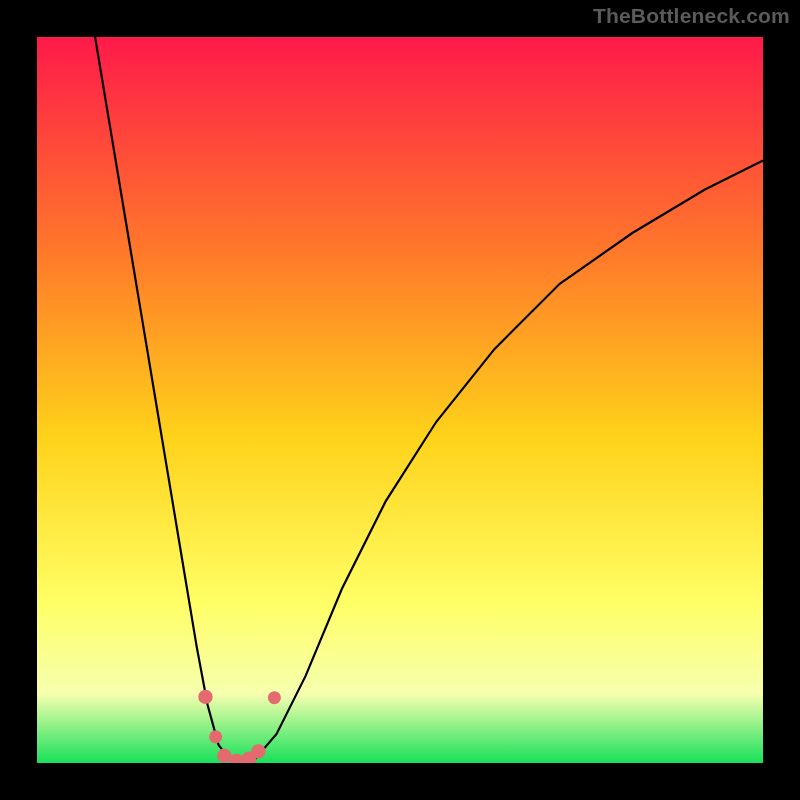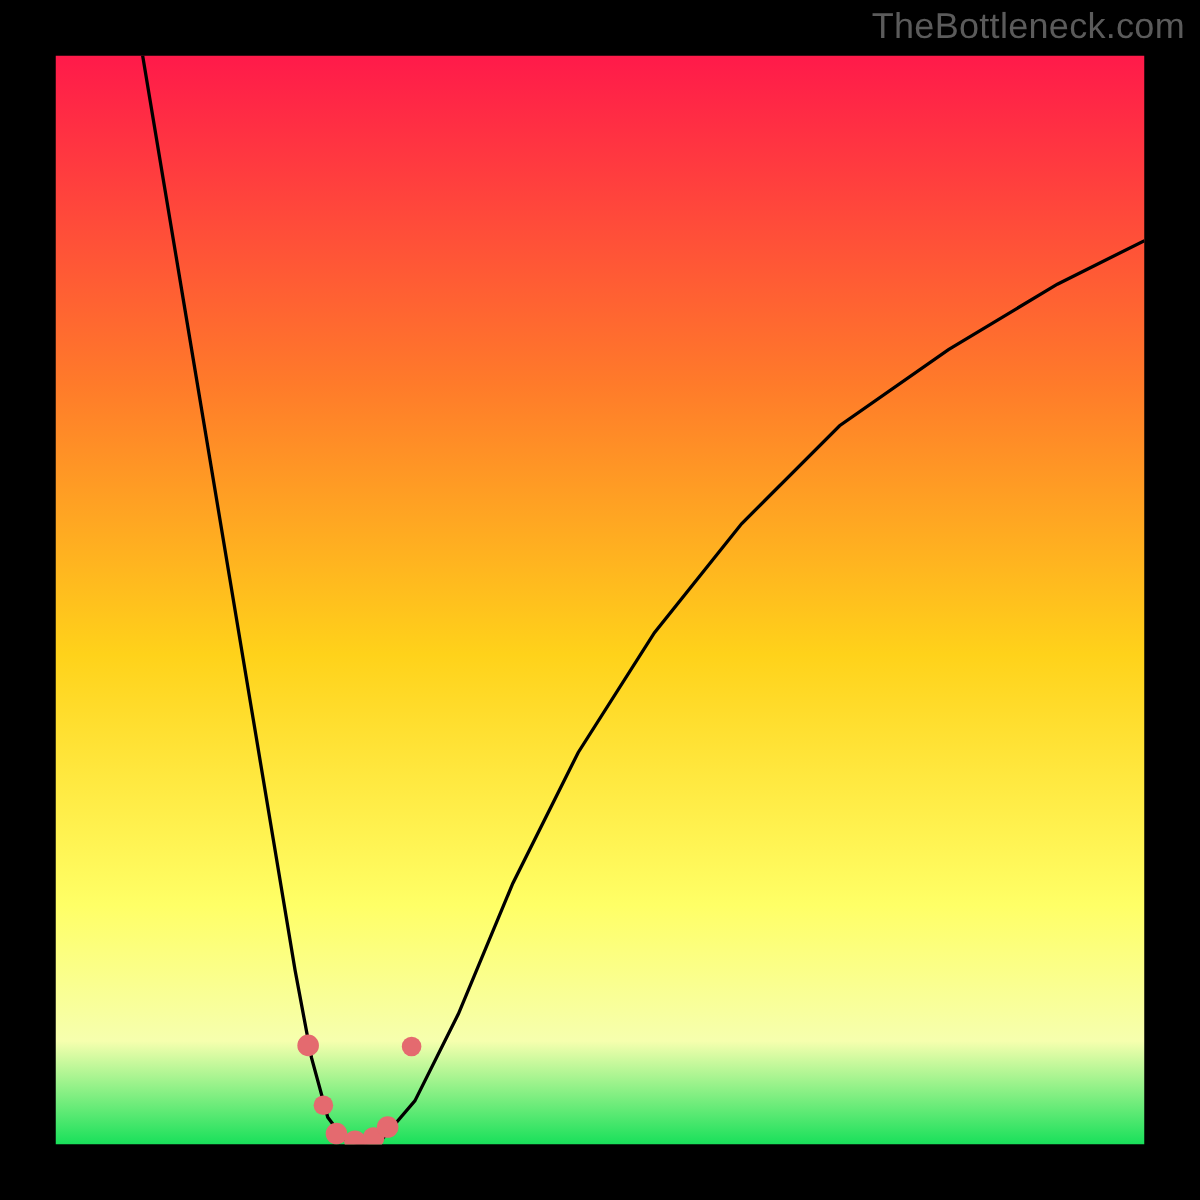--- a/index.html
+++ b/index.html
@@ -17,22 +17,22 @@
     top: 0;
     width: 800px;
     height: 800px;
     background: #000;
   }
   .watermark {
     position: absolute;
     top: 4px;
     right: 10px;
     color: #5b5b5b;
-    font-size: 24px;
-    font-weight: 400;
+    font-size: 21px;
+    font-weight: 700;
     letter-spacing: 0.2px;
   }
   .plot {
     position: absolute;
     left: 37px;
     top: 37px;
     width: 726px;
     height: 726px;
   }
   .plot svg {

